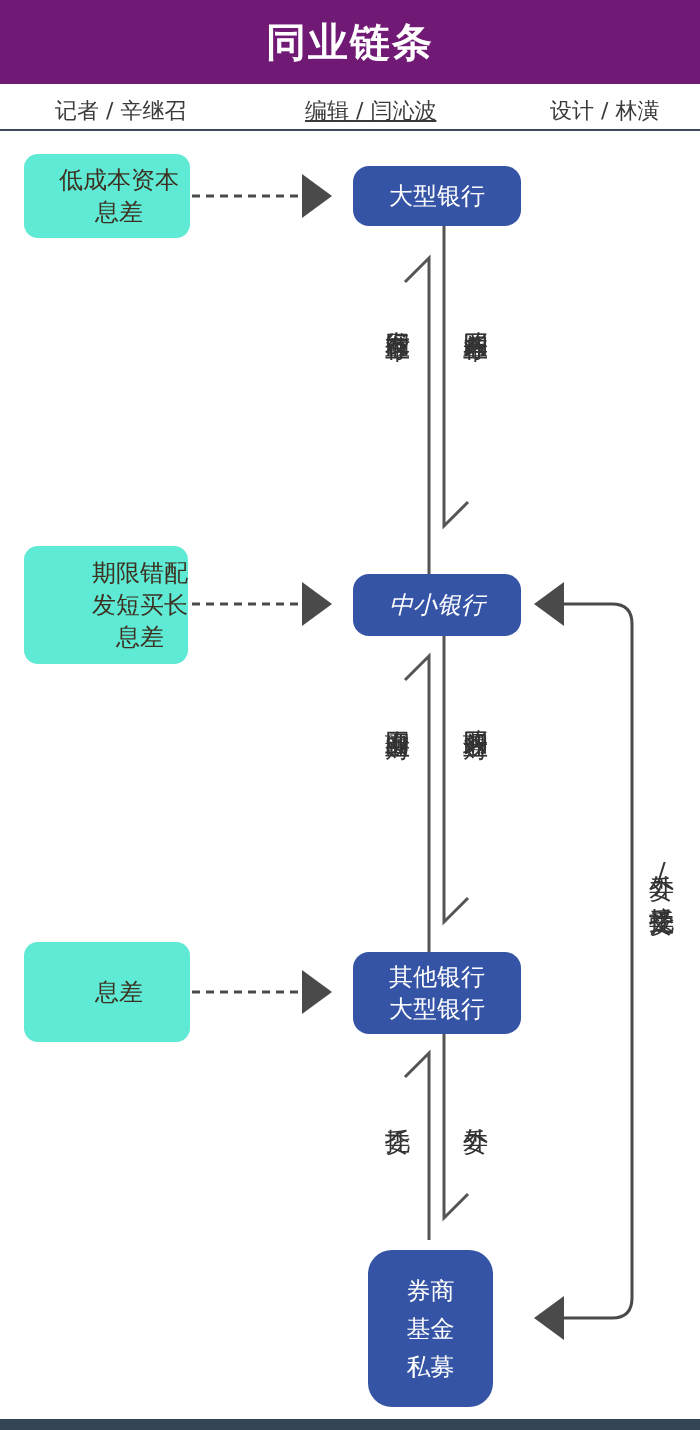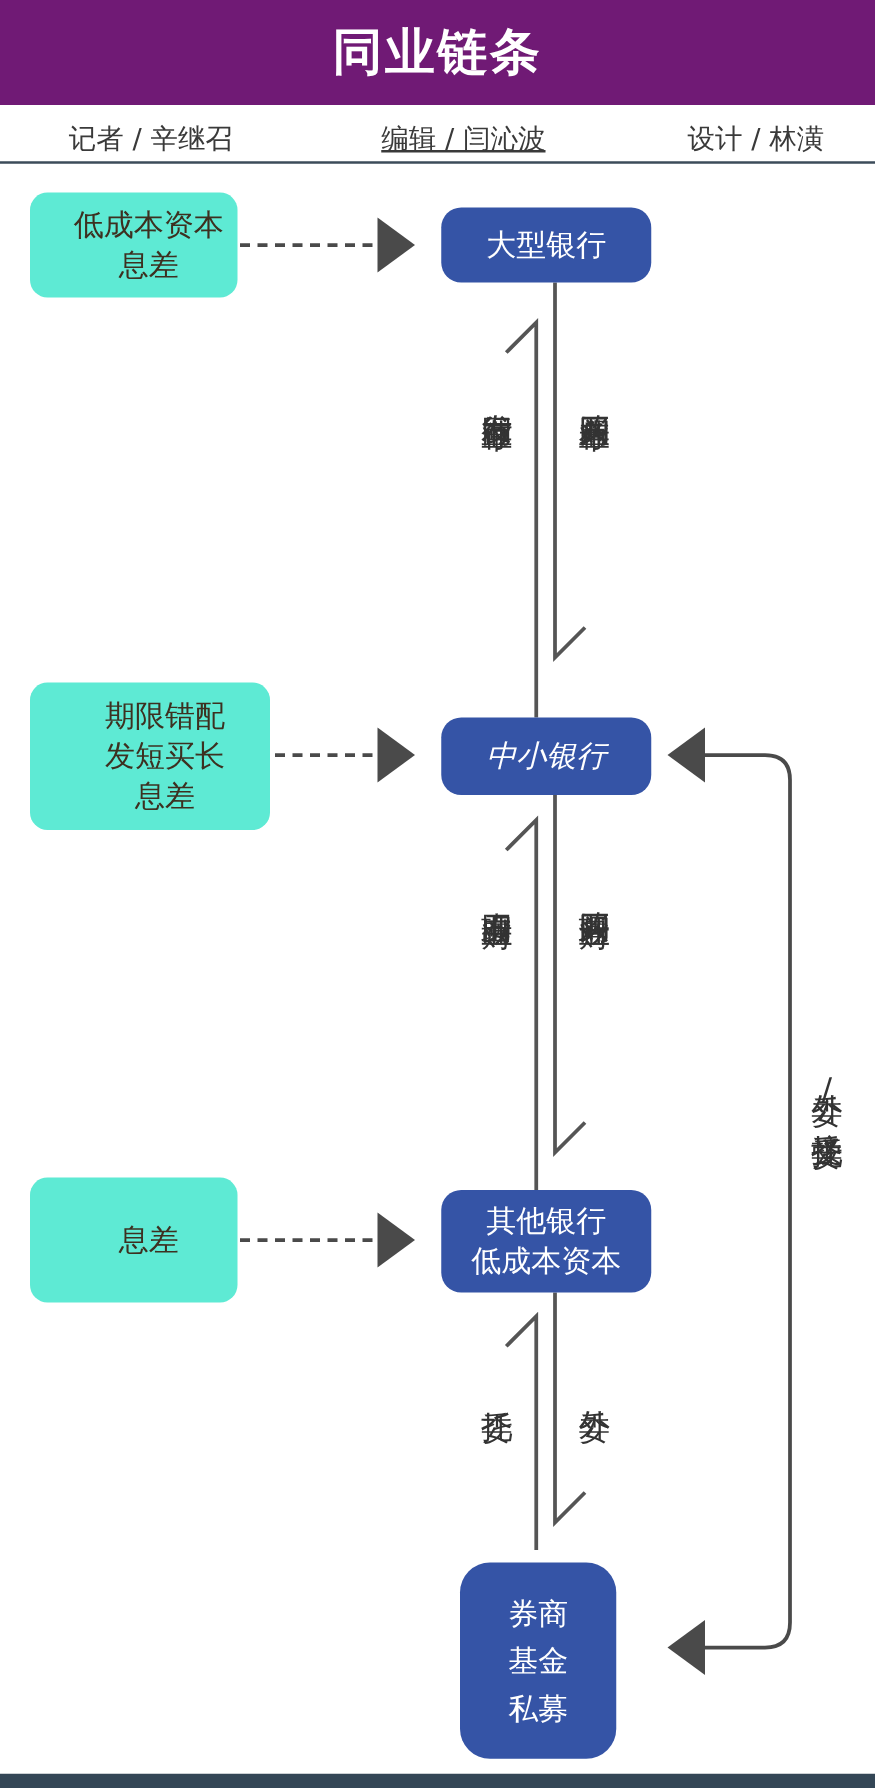--- a/index.html
+++ b/index.html
@@ -72,38 +72,38 @@
     <path d="M 562 604 L 612 604 Q 632 604 632 624 L 632 1298 Q 632 1318 612 1318 L 562 1318" fill="none" stroke="#4a4a4a" stroke-width="3"></path>
     <polygon points="564,582 534,604 564,626" fill="#4a4a4a"></polygon>
     <polygon points="564,1296 534,1318 564,1340" fill="#4a4a4a"></polygon>
   </g>
 </svg>
 
 <div class="box box-orange" style="left:24px; top:154px; width:166px; height:84px;">
   <span>低成本资本
 息差</span>
 </div>
-<div class="box box-orange" style="left:24px; top:546px; width:192px; height:118px;">
+<div class="box box-orange" style="left:24px; top:546px; width:164px; height:118px;justify-content:flex-end;">
   <span>期限错配
 发短买长
 息差</span>
 </div>
 <div class="box box-orange" style="left:24px; top:942px; width:166px; height:100px;">
   <span>息差</span>
 </div>
 
 <div class="box box-blue" style="left:353px; top:166px; width:168px; height:60px;">
   <span>大型银行</span>
 </div>
 <div class="box box-blue" style="left:353px; top:574px; width:168px; height:62px;font-style:italic;">
   <span>中小银行</span>
 </div>
 <div class="box box-blue" style="left:353px; top:952px; width:168px; height:82px;">
   <span>其他银行
-低成本资本</span>
+大型银行</span>
 </div>
 <div class="box box-blue" style="left:368px; top:1240px; width:125px; height:157px; border-radius:24px; line-height:38px;margin-top:10px;">
   <span>券商
 基金
 私募</span>
 </div>
 
 <div class="vlabel" style="left:384px; top:312px;">发行同业存单</div>
 <div class="vlabel" style="left:462px; top:312px;">购买同业存单</div>
 <div class="vlabel" style="left:384px; top:710px;">卖出同业理财</div>

